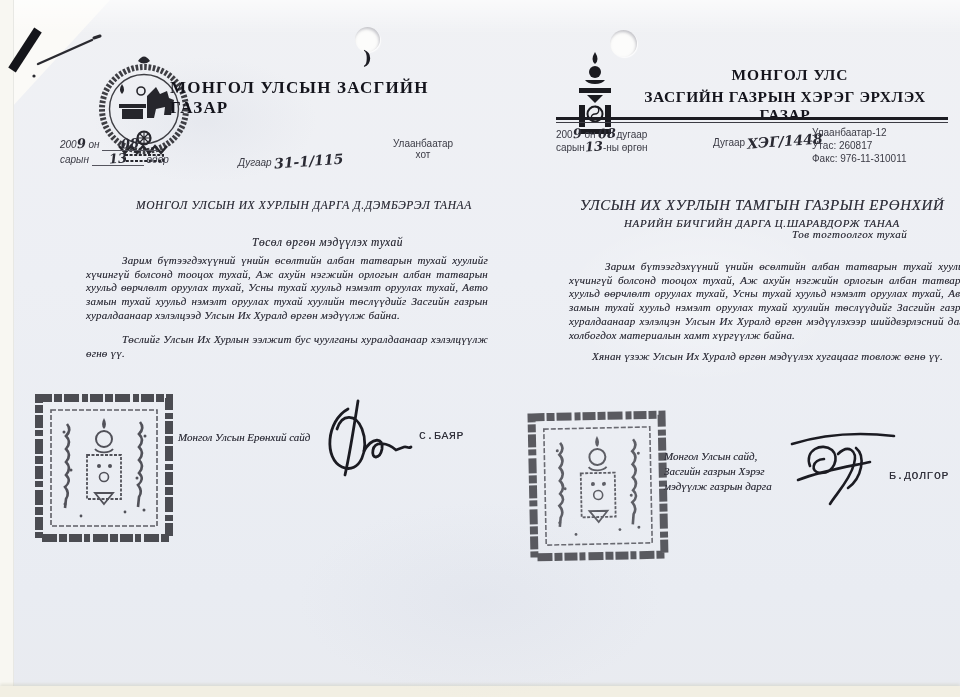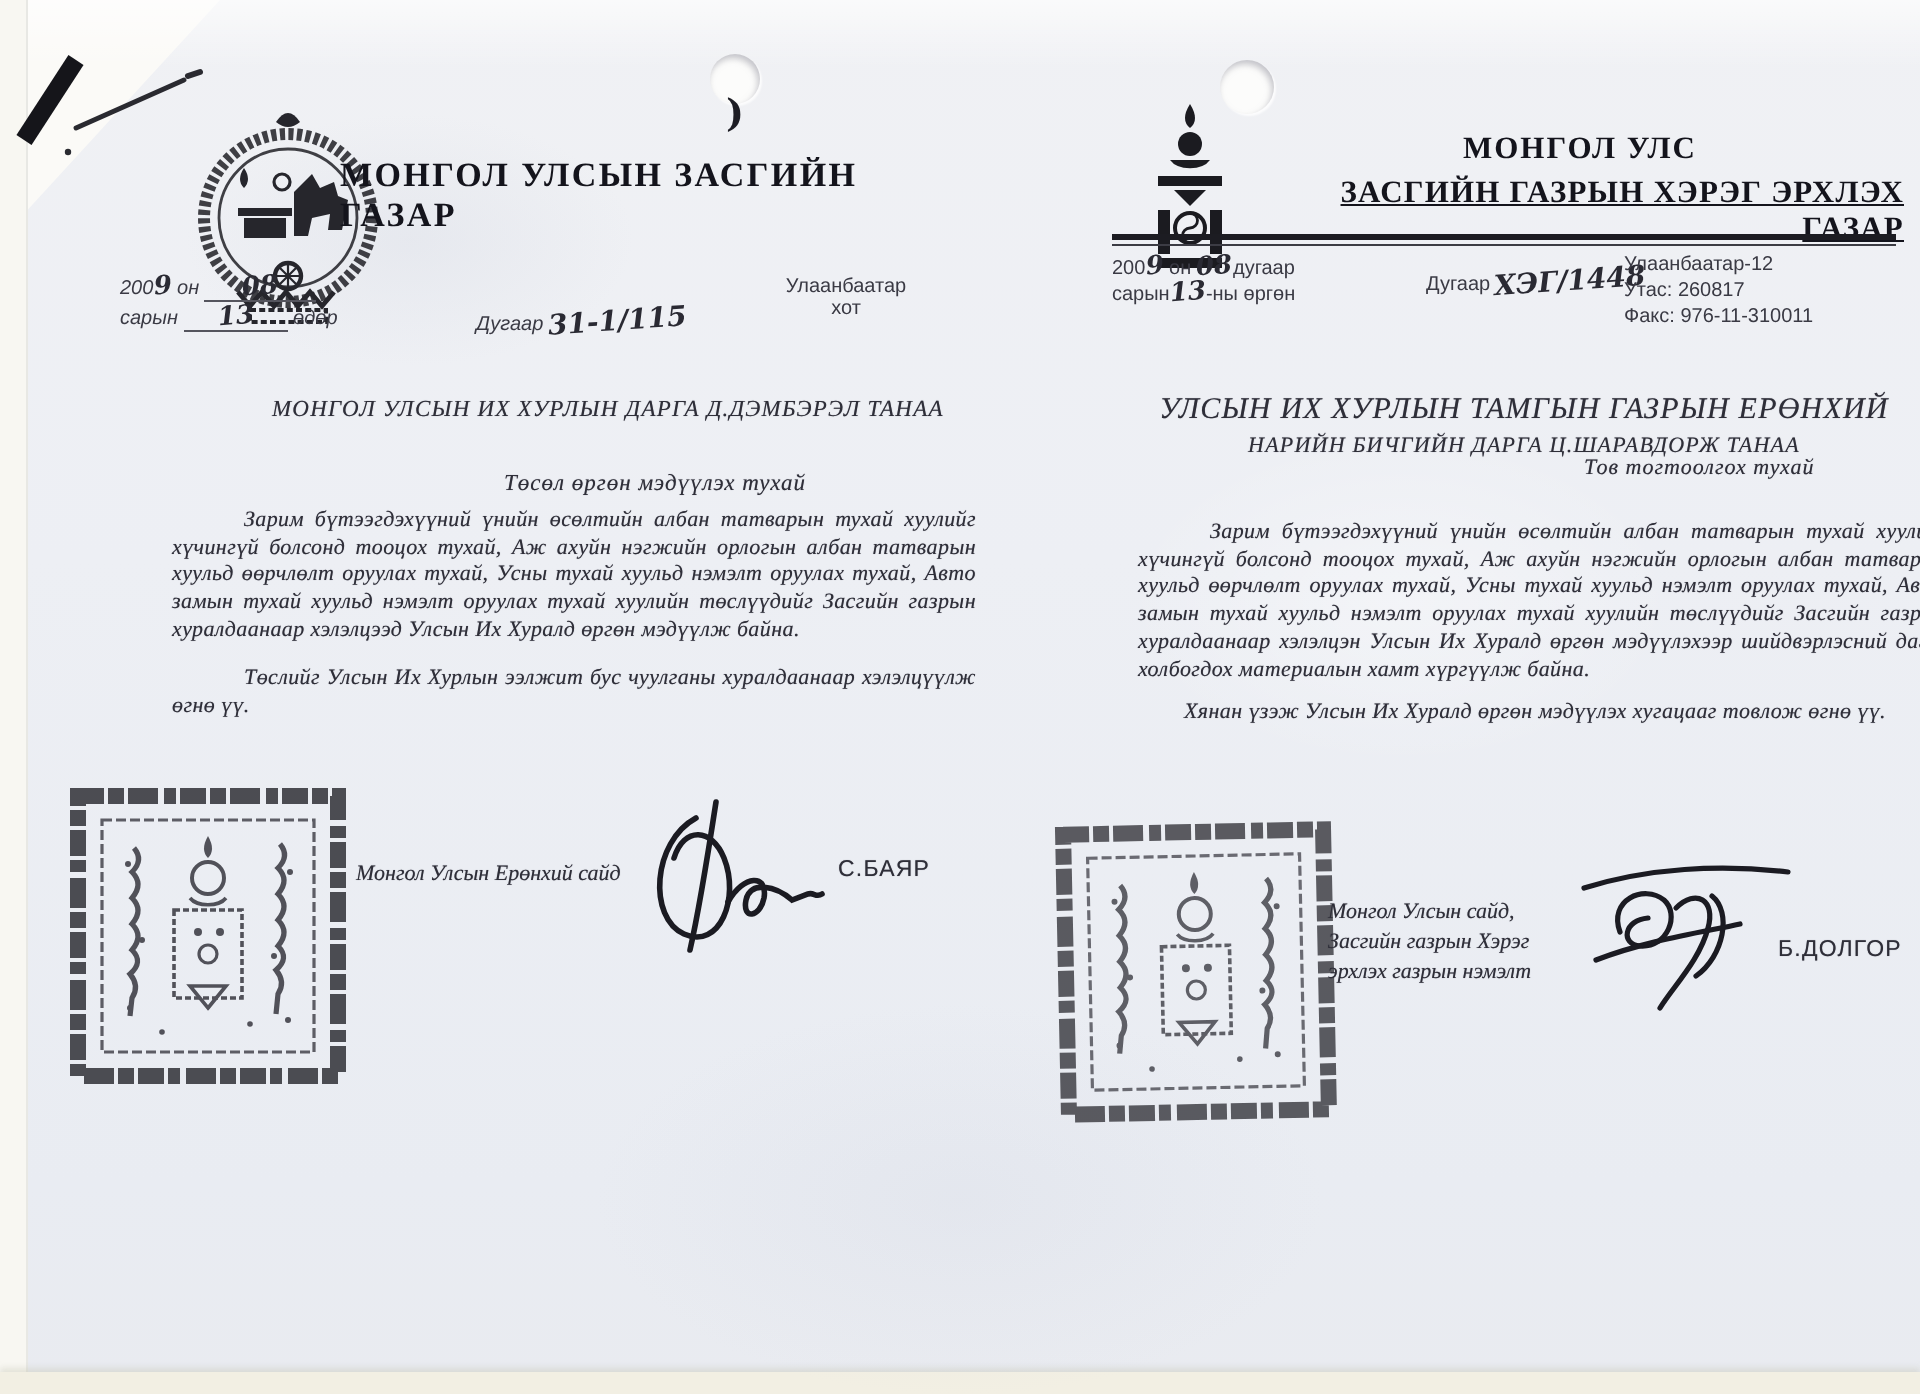--- a/index.html
+++ b/index.html
@@ -13,21 +13,21 @@
   .mottle{position:absolute;inset:0;pointer-events:none;background:
     radial-gradient(160px 90px at 205px 120px,rgba(205,210,222,.25),rgba(0,0,0,0) 70%),
     radial-gradient(200px 120px at 700px 300px,rgba(255,255,255,.35),rgba(0,0,0,0) 70%),
     radial-gradient(260px 140px at 480px 600px,rgba(208,212,224,.22),rgba(0,0,0,0) 70%);}
   
   .hole{position:absolute;border-radius:50%;background:#fcfcfb;box-shadow:inset -1px 2px 3px rgba(150,150,160,.55),1px 1px 1px rgba(255,255,255,.8);}
   .pen-paren{position:absolute;font-family:"DejaVu Serif",serif;font-weight:bold;color:#1d1d24;}
   
   .serif-title{font-family:"Liberation Serif",serif;font-weight:bold;color:#14141c;}
   .tw{font-family:Liberation Serif, serif;font-style:italic;color:#2e2e38;text-shadow:0 0 .4px rgba(46,46,60,.55);margin-left:24px;}
-  .tw-u{font-family:Liberation Sans, sans-serif;color:#2e2e38;text-shadow:0 0 .4px rgba(46,46,60,.55);}
+  .tw-u{font-family:Liberation Mono, monospace;color:#2e2e38;text-shadow:0 0 .4px rgba(46,46,60,.55);}
   .small-print{font-size:10px;color:#3a3a44;}
   .hw{font-family:"DejaVu Serif",serif;font-style:italic;font-weight:600;color:#2a2a33;display:inline-block;transform:rotate(-4deg);font-size:13px;line-height:10px;}
   .uline{display:inline-block;border-bottom:1px solid #55555e;text-align:center;vertical-align:baseline;}
   .abs{position:absolute;}
   .para{text-align:justify;text-indent:36px;font-size:11px;line-height:13.7px;letter-spacing:.2px;}
   .addr{font-size:11.5px;letter-spacing:.6px;}
   .rule2{height:2px;border-top:3px solid #1c1c22;border-bottom:1px solid #3c3c44;}
   svg{display:block;}
 </style>
 </head>
@@ -136,21 +136,21 @@
     <rect x="6" y="38" width="32" height="5" fill="#1b1b20"></rect>
     <path d="M14,45 h16 l-8,8 z" fill="#1b1b20"></path>
     <rect x="6" y="55" width="6" height="22" fill="#1b1b20"></rect>
     <rect x="32" y="55" width="6" height="22" fill="#1b1b20"></rect>
     <circle cx="22" cy="64" r="7.5" fill="none" stroke="#1b1b20" stroke-width="2"></circle>
     <path d="M22,56.5 a3.75,3.75 0 0 1 0,7.5 a3.75,3.75 0 0 0 0,7.5" fill="none" stroke="#1b1b20" stroke-width="1.4"></path>
     <rect x="6" y="79" width="32" height="5" fill="#1b1b20"></rect>
   </svg>
 
   <div class="abs serif-title" style="left:640px;top:66px;width:300px;text-align:center;font-size:15.5px;letter-spacing:1px;">МОНГОЛ УЛС</div>
-  <div class="abs serif-title" style="left:618px;top:88px;width:334px;text-align:right;font-size:15.5px;letter-spacing:.6px;text-decoration:underline;">ЗАСГИЙН ГАЗРЫН ХЭРЭГ ЭРХЛЭХ ГАЗАР</div>
+  <div class="abs serif-title" style="left:618px;top:88px;width:334px;text-align:center;font-size:15.5px;letter-spacing:.6px;">ЗАСГИЙН ГАЗРЫН ХЭРЭГ ЭРХЛЭХ ГАЗАР</div>
   <div class="abs rule2" style="left:556px;top:117px;width:392px;"></div>
 
   <div class="abs small-print" style="left:556px;top:129px;">
     <div><span>200</span><span class="hw">9</span> <span>он</span> <span class="hw">08</span><span>дугаар</span></div>
     <div style="margin-top:2px;"><span>сарын</span><span class="hw">13</span><span>-ны өргөн</span></div>
   </div>
 
   <div class="abs small-print" style="left:713px;top:136px;">
     <span>Дугаар</span><span class="hw" style="font-size:14px;margin-left:2px;">ХЭГ/1448</span>
   </div>
@@ -171,21 +171,21 @@
   <div class="abs tw para" style="left:545px;top:260px;width:405px;">Зарим бүтээгдэхүүний үнийн өсөлтийн албан татварын тухай хуулийг хүчингүй болсонд тооцох тухай, Аж ахуйн нэгжийн орлогын албан татварын хуульд өөрчлөлт оруулах тухай, Усны тухай хуульд нэмэлт оруулах тухай, Авто замын тухай хуульд нэмэлт оруулах тухай хуулийн төслүүдийг Засгийн газрын хуралдаанаар хэлэлцэн Улсын Их Хуралд өргөн мэдүүлэхээр шийдвэрлэсний дагуу холбогдох материалын хамт хүргүүлж байна.</div>
   <div class="abs tw para" style="left:532px;top:350px;width:405px;">Хянан үзэж Улсын Их Хуралд өргөн мэдүүлэх хугацааг товлож өгнө үү.</div>
 
   <svg class="abs" style="left:527px;top:410px;transform:rotate(-1.2deg);" width="142" height="152" viewBox="0 0 142 152" opacity="0.8">
     <use href="#stampArt"></use>
   </svg>
 
   <div class="abs tw" style="left:640px;top:449px;font-size:11px;line-height:15px;">
     <div>Монгол Улсын сайд,</div>
     <div>Засгийн газрын Хэрэг</div>
-    <div>эрхлэх газрын нэмэлт</div>
+    <div>мэдүүлж газрын дарга</div>
   </div>
 
   <svg class="abs" style="left:786px;top:426px;" width="118" height="84" viewBox="0 0 118 84">
     <g fill="none" stroke="#1b1b22" stroke-width="2.6" stroke-linecap="round">
       <path d="M6,18 C38,8 74,6 108,10"></path>
       <path d="M24,40 C18,24 36,16 46,24 C54,31 48,48 34,47 C24,46 26,34 38,33"></path>
       <path d="M52,28 C62,18 72,24 68,38 C64,54 50,68 44,78"></path>
       <path d="M70,22 C80,30 76,52 62,62"></path>
       <path d="M12,54 C38,44 66,40 84,36"></path>
     </g>

